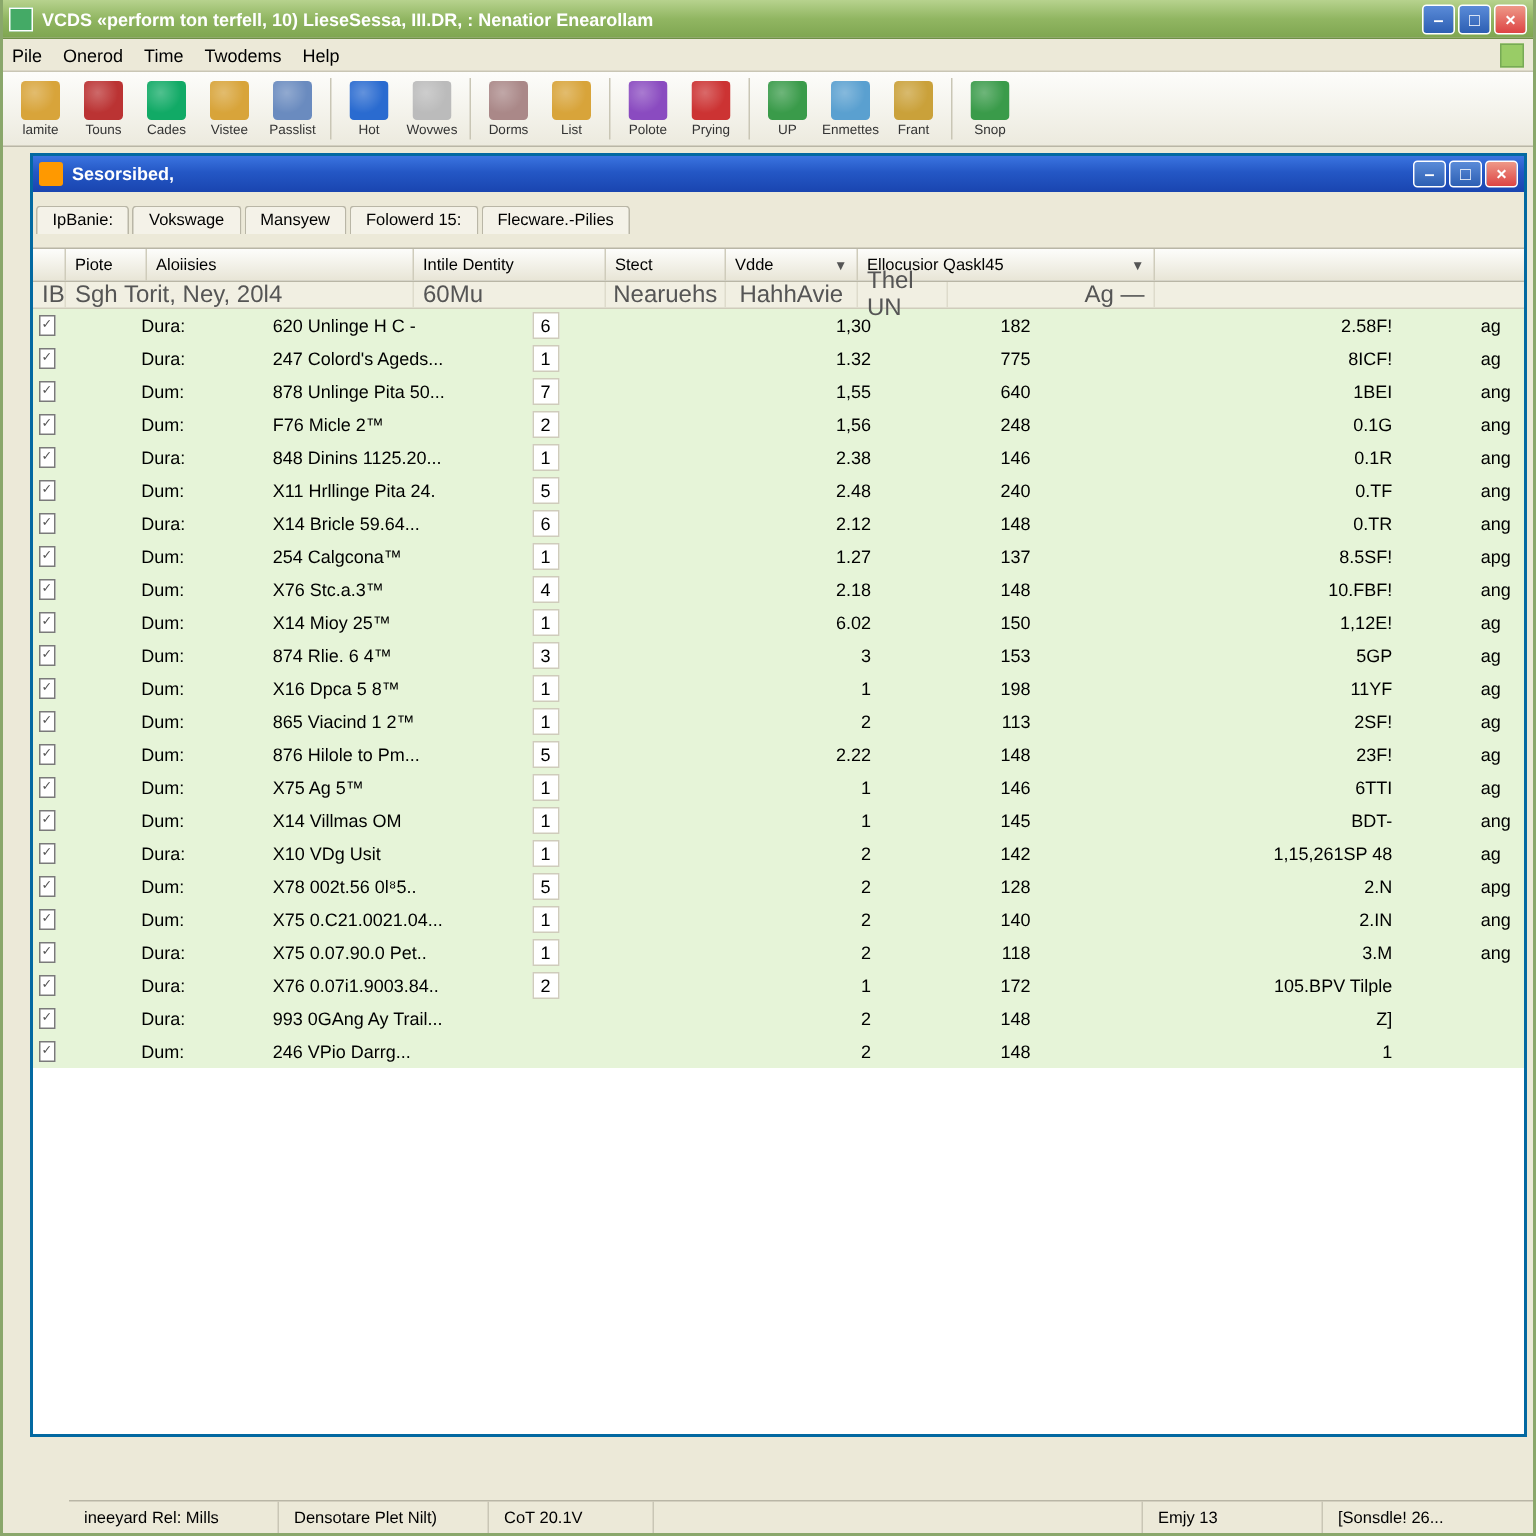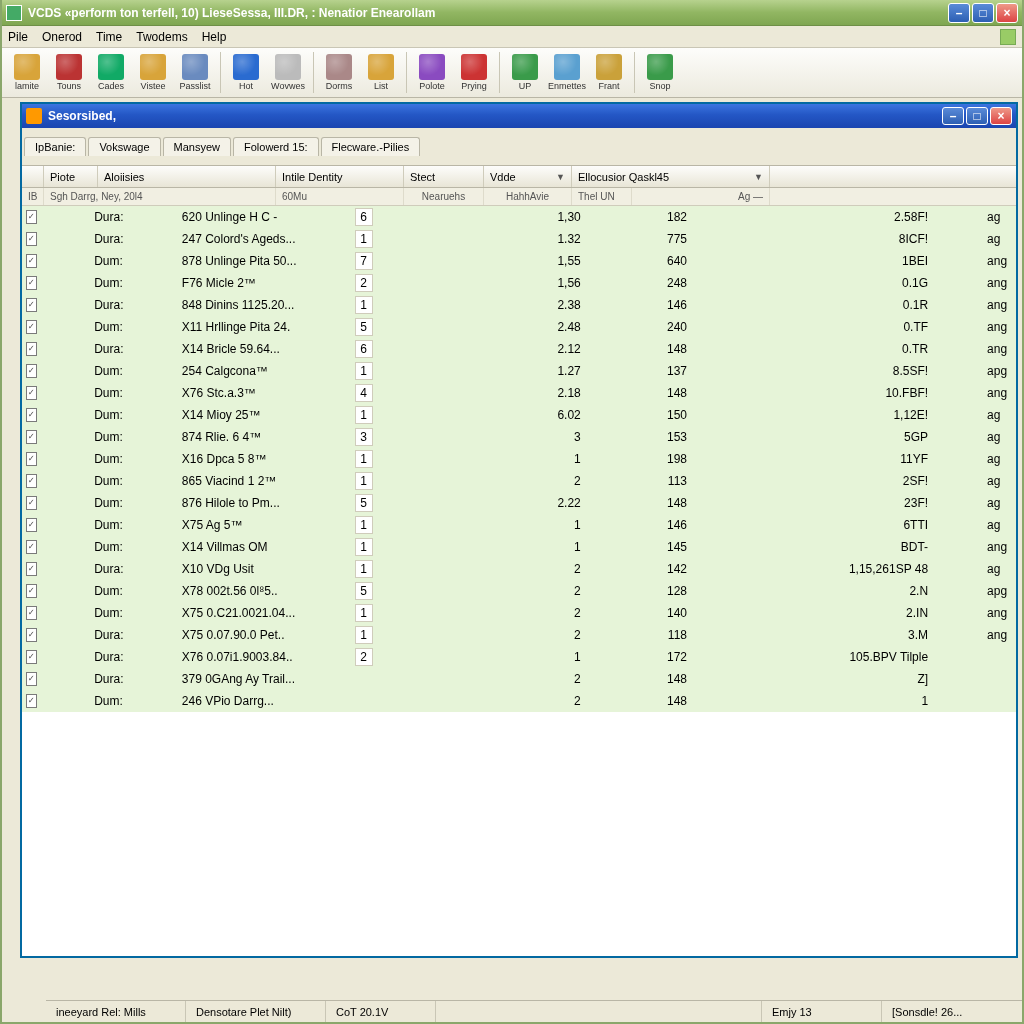--- a/index.html
+++ b/index.html
@@ -99,21 +99,21 @@
     border-bottom:1px solid #b9b6a6; height:22px;
   }
   .gh {
     border-right:1px solid #cfccbb; padding:3px 6px; font-size:11px;
     display:flex; align-items:center; justify-content:space-between;
     cursor:pointer;
   }
   .gh .dd { font-size:9px; color:#555; }
   .grid-subheader {
     display:flex; background:#f1efe2; border-bottom:1px solid #cfccbb;
-    font-size:10px; color:#555; height:18px;
+    font-size:16px; color:#555; height:18px;
   }
   .gsh { border-right:1px solid #dedbcb; padding:2px 6px; display:flex; align-items:center; }
   .grid-body { }
   .row {
     display:flex; align-items:center; height:22px; font-size:12px;
     border-bottom:1px solid transparent;
     gap:47px;
   }
   .row.green { background:#e6f4d8; }
   .cell { padding:0 6px; overflow:hidden; white-space:nowrap; }
@@ -288,21 +288,21 @@
           <span class="dd">▼</span>
         </div>
       <div class="gh w-eq">
           <span>Ellocusior Qaskl45</span>
           <span class="dd">▼</span>
         </div>
     </div>
 
     <div class="grid-subheader">
       <div class="gsh w-chk">IB</div>
-      <div class="gsh" style="width:232px">Sgh Darrg, Ney, 20l4</div>
+      <div class="gsh" style="width:232px">Sgh Torit, Ney, 20l4</div>
       <div class="gsh" style="width:128px">60Mu</div>
       <div class="gsh" style="width:80px;justify-content:center">Nearuehs</div>
       <div class="gsh" style="width:88px;justify-content:center">HahhAvie</div>
       <div class="gsh" style="width:60px">Thel  UN</div>
       <div class="gsh" style="width:138px;justify-content:flex-end">Ag  —</div>
     </div>
     <div class="grid-body" id="grid-body">
         <div class="row green">
           <div class="cell c-chk">
             <div class="chk"></div>
@@ -637,21 +637,21 @@
           <div class="cell c-vd">172</div>
           <div class="cell c-blank2"></div>
           <div class="cell c-eq">105.BPV Tilple</div>
           <div class="cell c-unit"></div>
         </div>
         <div class="row green">
           <div class="cell c-chk">
             <div class="chk"></div>
           </div>
           <div class="cell c-ptag">Dura:</div>
-          <div class="cell c-desc">379 0GAng Ay Trail...</div>
+          <div class="cell c-desc">993 0GAng Ay Trail...</div>
           <div class="cell c-numwrap"></div>
           <div class="cell c-blank1"></div>
           <div class="cell c-ld">2</div>
           <div class="cell c-vd">148</div>
           <div class="cell c-blank2"></div>
           <div class="cell c-eq">Z]</div>
           <div class="cell c-unit"></div>
         </div>
         <div class="row green">
           <div class="cell c-chk">

